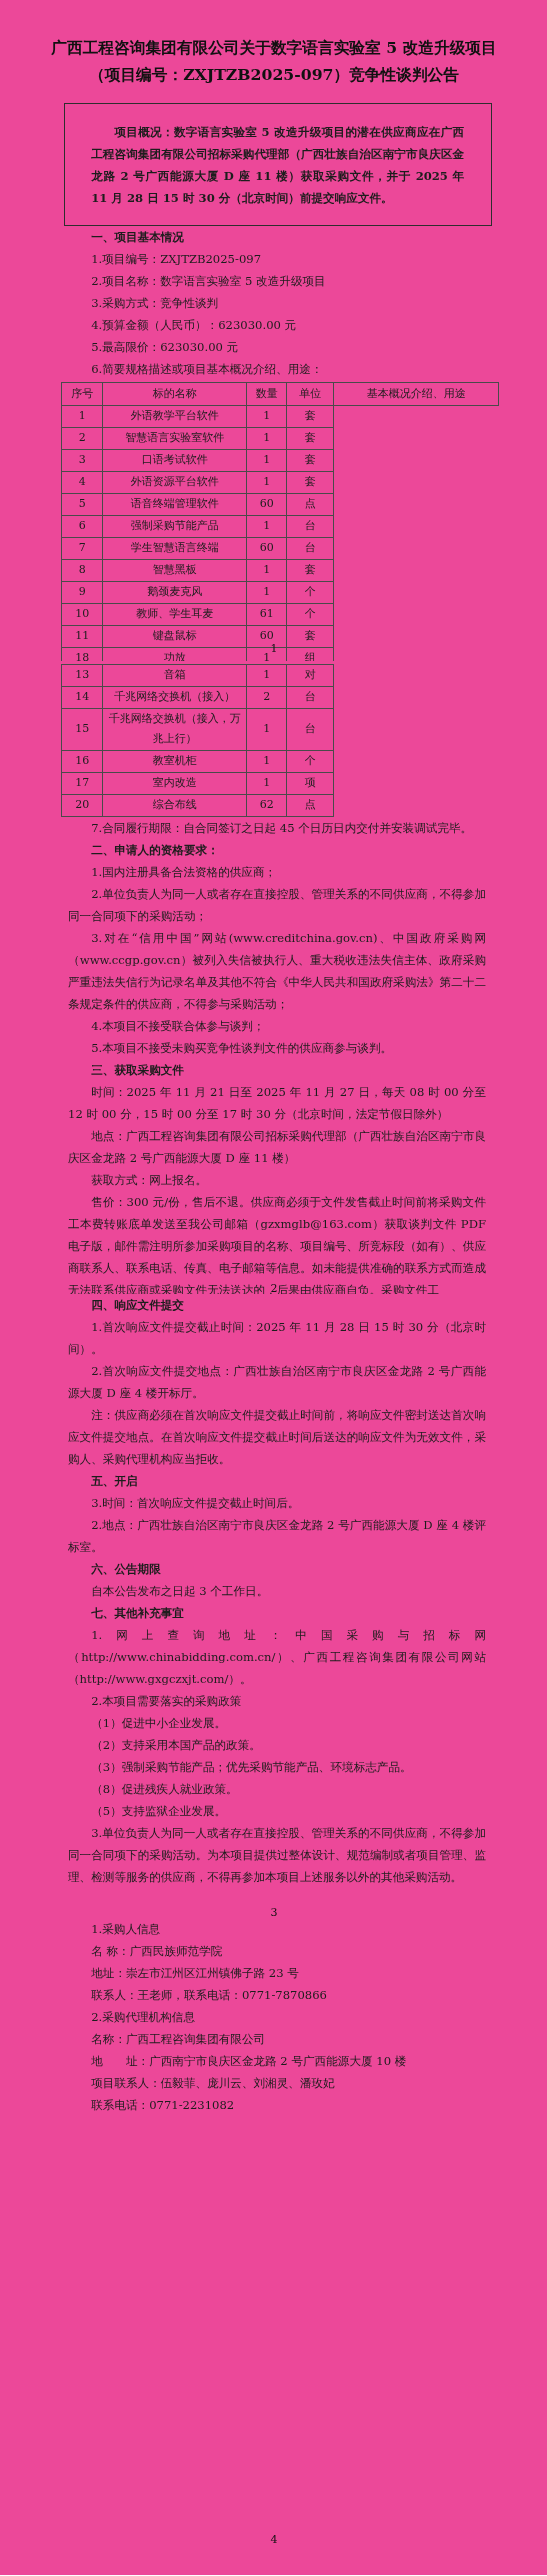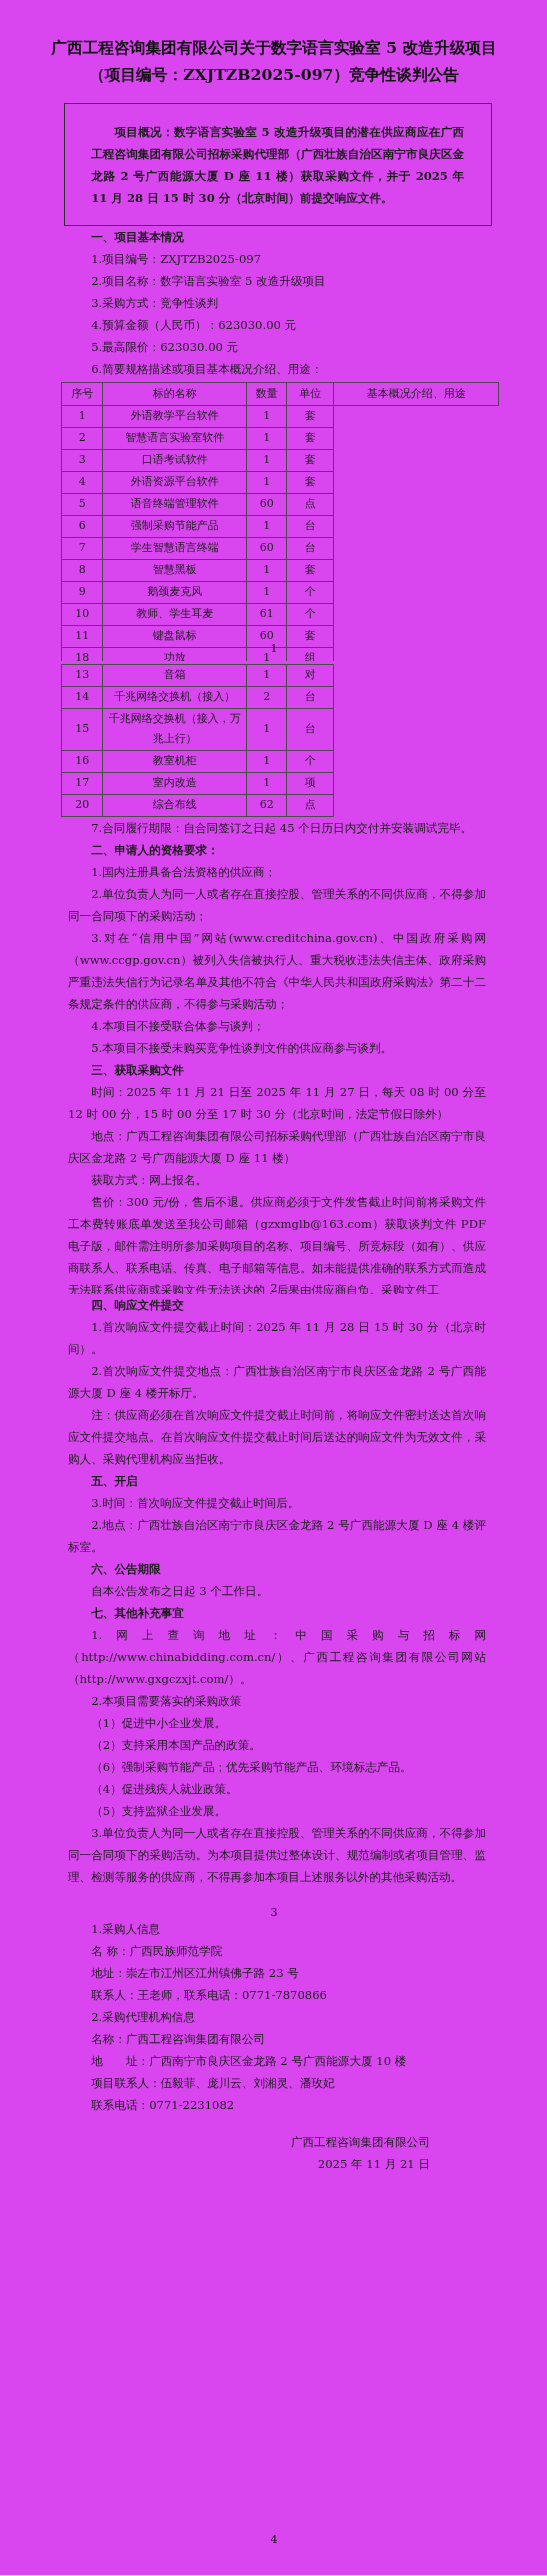--- a/index.html
+++ b/index.html
@@ -1,21 +1,21 @@
 <!DOCTYPE html>
 <html style="font-size:11px"><head>
 <meta charset="utf-8">
 <style>
   html, body { margin: 0; padding: 0; background: #ffffff; }
   body {
     width: 548px; height: 2576px; position: relative;
     font-family: "DejaVu Serif", "Liberation Serif", serif;
     color: #1d1d1d;
   }
-  .page { position: relative; width: 548px; overflow: hidden; background: #d946ef; }
+  .page { position: relative; width: 548px; overflow: hidden; background: #ec4899; }
   #page-1 { height: 661px; }
   #page-2 { height: 633px; }
   #page-3 { height: 624px; }
   #page-4 { height: 657px; }
 
   .content {
     margin: 0 62px 0 68px;
     font-size: 11.6px;
     line-height: 22px;
     text-align: justify;
@@ -287,22 +287,22 @@
         <p class="h">五、开启</p>
         <p class="i">3.时间：首次响应文件提交截止时间后。</p>
         <p class="i">2.地点：广西壮族自治区南宁市良庆区金龙路 2 号广西能源大厦 D 座 4 楼评标室。</p>
         <p class="h">六、公告期限</p>
         <p class="i">自本公告发布之日起 3 个工作日。</p>
         <p class="h">七、其他补充事宜</p>
         <p class="i">1.网上查询地址：中国采购与招标网（http://www.chinabidding.com.cn/）、广西工程咨询集团有限公司网站（http://www.gxgczxjt.com/）。</p>
         <p class="i">2.本项目需要落实的采购政策</p>
         <p class="i">（1）促进中小企业发展。</p>
         <p class="i">（2）支持采用本国产品的政策。</p>
-        <p class="i">（6）强制采购节能产品；优先采购节能产品、环境标志产品。</p>
-        <p class="i">（4）促进残疾人就业政策。</p>
+        <p class="i">（3）强制采购节能产品；优先采购节能产品、环境标志产品。</p>
+        <p class="i">（8）促进残疾人就业政策。</p>
         <p class="i">（5）支持监狱企业发展。</p>
         <p class="i">3.单位负责人为同一人或者存在直接控股、管理关系的不同供应商，不得参加同一合同项下的采购活动。为本项目提供过整体设计、规范编制或者项目管理、监理、检测等服务的供应商，不得再参加本项目上述服务以外的其他采购活动。</p>
       </div>
   </div>
   <div class="page-number" id="pn-3">3</div>
 </div>
 
 <div class="page" id="page-4">
   <div class="content">
     <div>
@@ -310,20 +310,16 @@
     <p class="i">1.采购人信息</p>
         <p class="i">名 称：广西民族师范学院</p>
         <p class="i">地址：崇左市江州区江州镇佛子路 23 号</p>
         <p class="i">联系人：王老师，联系电话：0771-7870866</p>
         <p class="i">2.采购代理机构信息</p>
         <p class="i">名称：广西工程咨询集团有限公司</p>
         <p class="i">地　　址：广西南宁市良庆区金龙路 2 号广西能源大厦 10 楼</p>
         <p class="i">项目联系人：伍毅菲、庞川云、刘湘灵、潘玫妃</p>
         <p class="i">联系电话：0771-2231082</p>
       </div>
-    <div class="signoff">
-      <div>广西工程咨询集团有限公司</div>
-      <div>2025 年 11 月 21 日</div>
-    </div>
   </div>
   <div class="page-number" id="pn-4">4</div>
 </div>
 
 
 </body></html>

